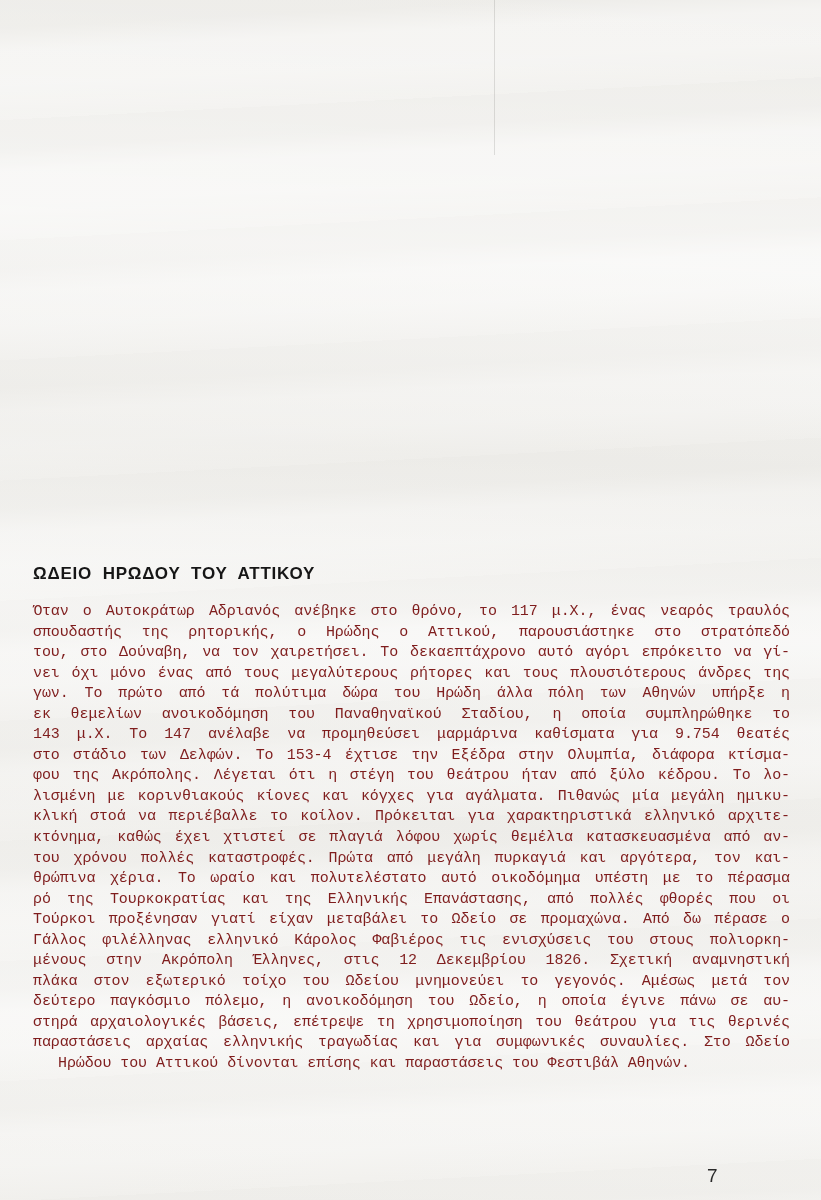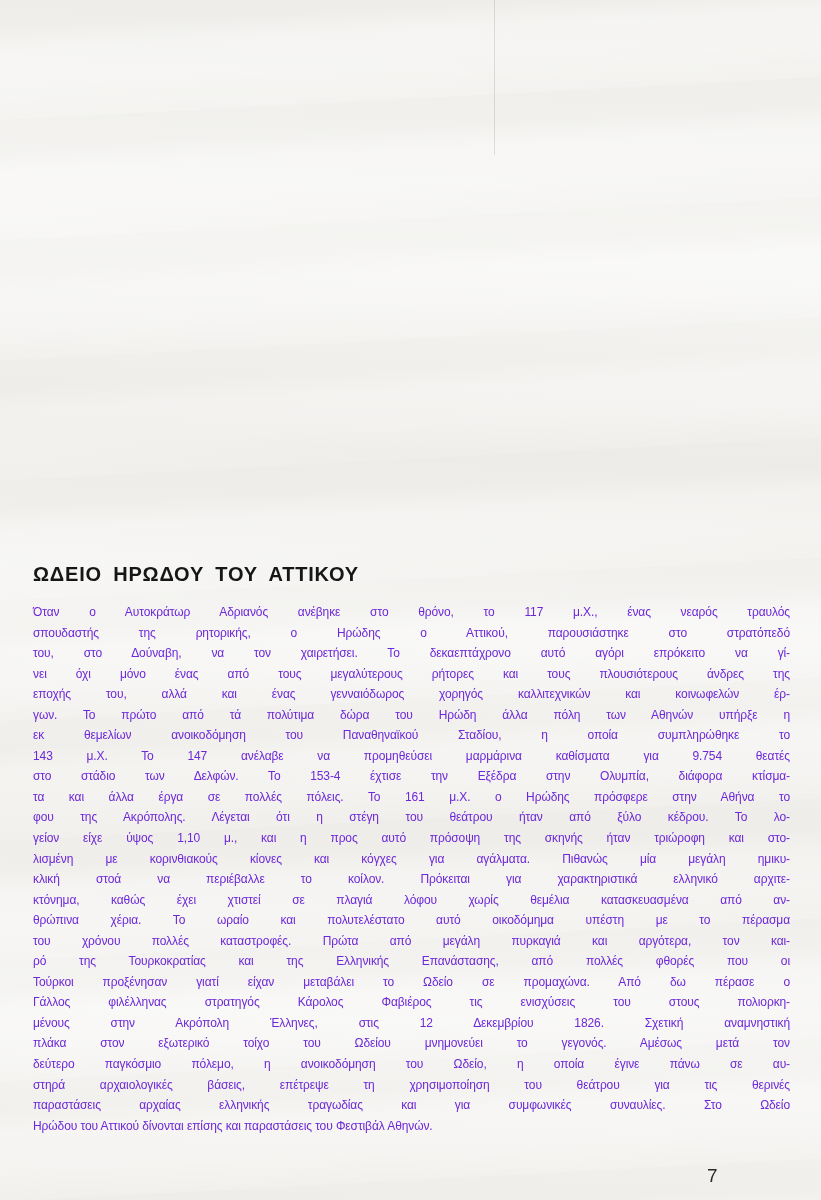--- a/index.html
+++ b/index.html
@@ -51,42 +51,44 @@
   }
   .text-block {
     position: absolute;
     left: 33px;
     top: 563px;
     width: 757px;
     color: var(--ink, #1f1f1f);
   }
   .heading {
     margin: 0 0 17px 0;
-    font-size: 20px;
+    font-size: 17px;
     font-weight: bold;
     line-height: 22px;
     letter-spacing: 0.8px;
     word-spacing: 5px;
     color: #161616;
     white-space: nowrap;
   }
   .paragraph {
     width: 757px;
   }
   .tline {
-    font-size: 12px;
+    font-size: 15px;
     line-height: 20.55px;
     letter-spacing: -0.1px;
-    color: #6d28d9;
+    color: #7f1d1d;
     text-align: justify;
     text-align-last: justify;
     white-space: normal;
+    font-family: Liberation Mono, monospace;
   }
   .tline:last-child {
     text-align-last: left;
+    margin-left: 25px;
   }
   .page-number {
     position: absolute;
     left: 707px;
     top: 1165px;
     font-size: 19px;
     line-height: 22px;
     color: #2a2a2a;
   }
 </style>
@@ -97,36 +99,33 @@
   <div class="texture"></div>
   <div class="scratch"></div>
 
   <div class="text-block">
     <h1 class="heading">ΩΔΕΙΟ ΗΡΩΔΟΥ ΤΟΥ ΑΤΤΙΚΟΥ</h1>
     <div class="paragraph">
         <div class="tline">Όταν ο Αυτοκράτωρ Αδριανός ανέβηκε στο θρόνο, το 117 μ.Χ., ένας νεαρός τραυλός</div>
         <div class="tline">σπουδαστής της ρητορικής, ο Ηρώδης ο Αττικού, παρουσιάστηκε στο στρατόπεδό</div>
         <div class="tline">του, στο Δούναβη, να τον χαιρετήσει. Το δεκαεπτάχρονο αυτό αγόρι επρόκειτο να γί-</div>
         <div class="tline">νει όχι μόνο ένας από τους μεγαλύτερους ρήτορες και τους πλουσιότερους άνδρες της</div>
-        <div class="tline">εποχής του, αλλά και ένας γενναιόδωρος χορηγός καλλιτεχνικών και κοινωφελών έρ-</div>
         <div class="tline">γων. Το πρώτο από τά πολύτιμα δώρα του Ηρώδη άλλα πόλη των Αθηνών υπήρξε η</div>
         <div class="tline">εκ θεμελίων ανοικοδόμηση του Παναθηναϊκού Σταδίου, η οποία συμπληρώθηκε το</div>
         <div class="tline">143 μ.Χ. Το 147 ανέλαβε να προμηθεύσει μαρμάρινα καθίσματα για 9.754 θεατές</div>
         <div class="tline">στο στάδιο των Δελφών. Το 153-4 έχτισε την Εξέδρα στην Ολυμπία, διάφορα κτίσμα-</div>
-        <div class="tline">τα και άλλα έργα σε πολλές πόλεις. Το 161 μ.Χ. ο Ηρώδης πρόσφερε στην Αθήνα το</div>
         <div class="tline">φου της Ακρόπολης. Λέγεται ότι η στέγη του θεάτρου ήταν από ξύλο κέδρου. Το λο-</div>
-        <div class="tline">γείον είχε ύψος 1,10 μ., και η προς αυτό πρόσοψη της σκηνής ήταν τριώροφη και στο-</div>
         <div class="tline">λισμένη με κορινθιακούς κίονες και κόγχες για αγάλματα. Πιθανώς μία μεγάλη ημικυ-</div>
         <div class="tline">κλική στοά να περιέβαλλε το κοίλον. Πρόκειται για χαρακτηριστικά ελληνικό αρχιτε-</div>
         <div class="tline">κτόνημα, καθώς έχει χτιστεί σε πλαγιά λόφου χωρίς θεμέλια κατασκευασμένα από αν-</div>
+        <div class="tline">του χρόνου πολλές καταστροφές. Πρώτα από μεγάλη πυρκαγιά και αργότερα, τον και-</div>
         <div class="tline">θρώπινα χέρια. Το ωραίο και πολυτελέστατο αυτό οικοδόμημα υπέστη με το πέρασμα</div>
-        <div class="tline">του χρόνου πολλές καταστροφές. Πρώτα από μεγάλη πυρκαγιά και αργότερα, τον και-</div>
         <div class="tline">ρό της Τουρκοκρατίας και της Ελληνικής Επανάστασης, από πολλές φθορές που οι</div>
         <div class="tline">Τούρκοι προξένησαν γιατί είχαν μεταβάλει το Ωδείο σε προμαχώνα. Από δω πέρασε ο</div>
-        <div class="tline">Γάλλος φιλέλληνας στρατηγός Κάρολος Φαβιέρος τις ενισχύσεις του στους πολιορκη-</div>
+        <div class="tline">Γάλλος φιλέλληνας ελληνικό Κάρολος Φαβιέρος τις ενισχύσεις του στους πολιορκη-</div>
         <div class="tline">μένους στην Ακρόπολη Έλληνες, στις 12 Δεκεμβρίου 1826. Σχετική αναμνηστική</div>
         <div class="tline">πλάκα στον εξωτερικό τοίχο του Ωδείου μνημονεύει το γεγονός. Αμέσως μετά τον</div>
         <div class="tline">δεύτερο παγκόσμιο πόλεμο, η ανοικοδόμηση του Ωδείο, η οποία έγινε πάνω σε αυ-</div>
         <div class="tline">στηρά αρχαιολογικές βάσεις, επέτρεψε τη χρησιμοποίηση του θεάτρου για τις θερινές</div>
         <div class="tline">παραστάσεις αρχαίας ελληνικής τραγωδίας και για συμφωνικές συναυλίες. Στο Ωδείο</div>
         <div class="tline">Ηρώδου του Αττικού δίνονται επίσης και παραστάσεις του Φεστιβάλ Αθηνών.</div>
       </div>
   </div>
 
   <div class="page-number">7</div>

